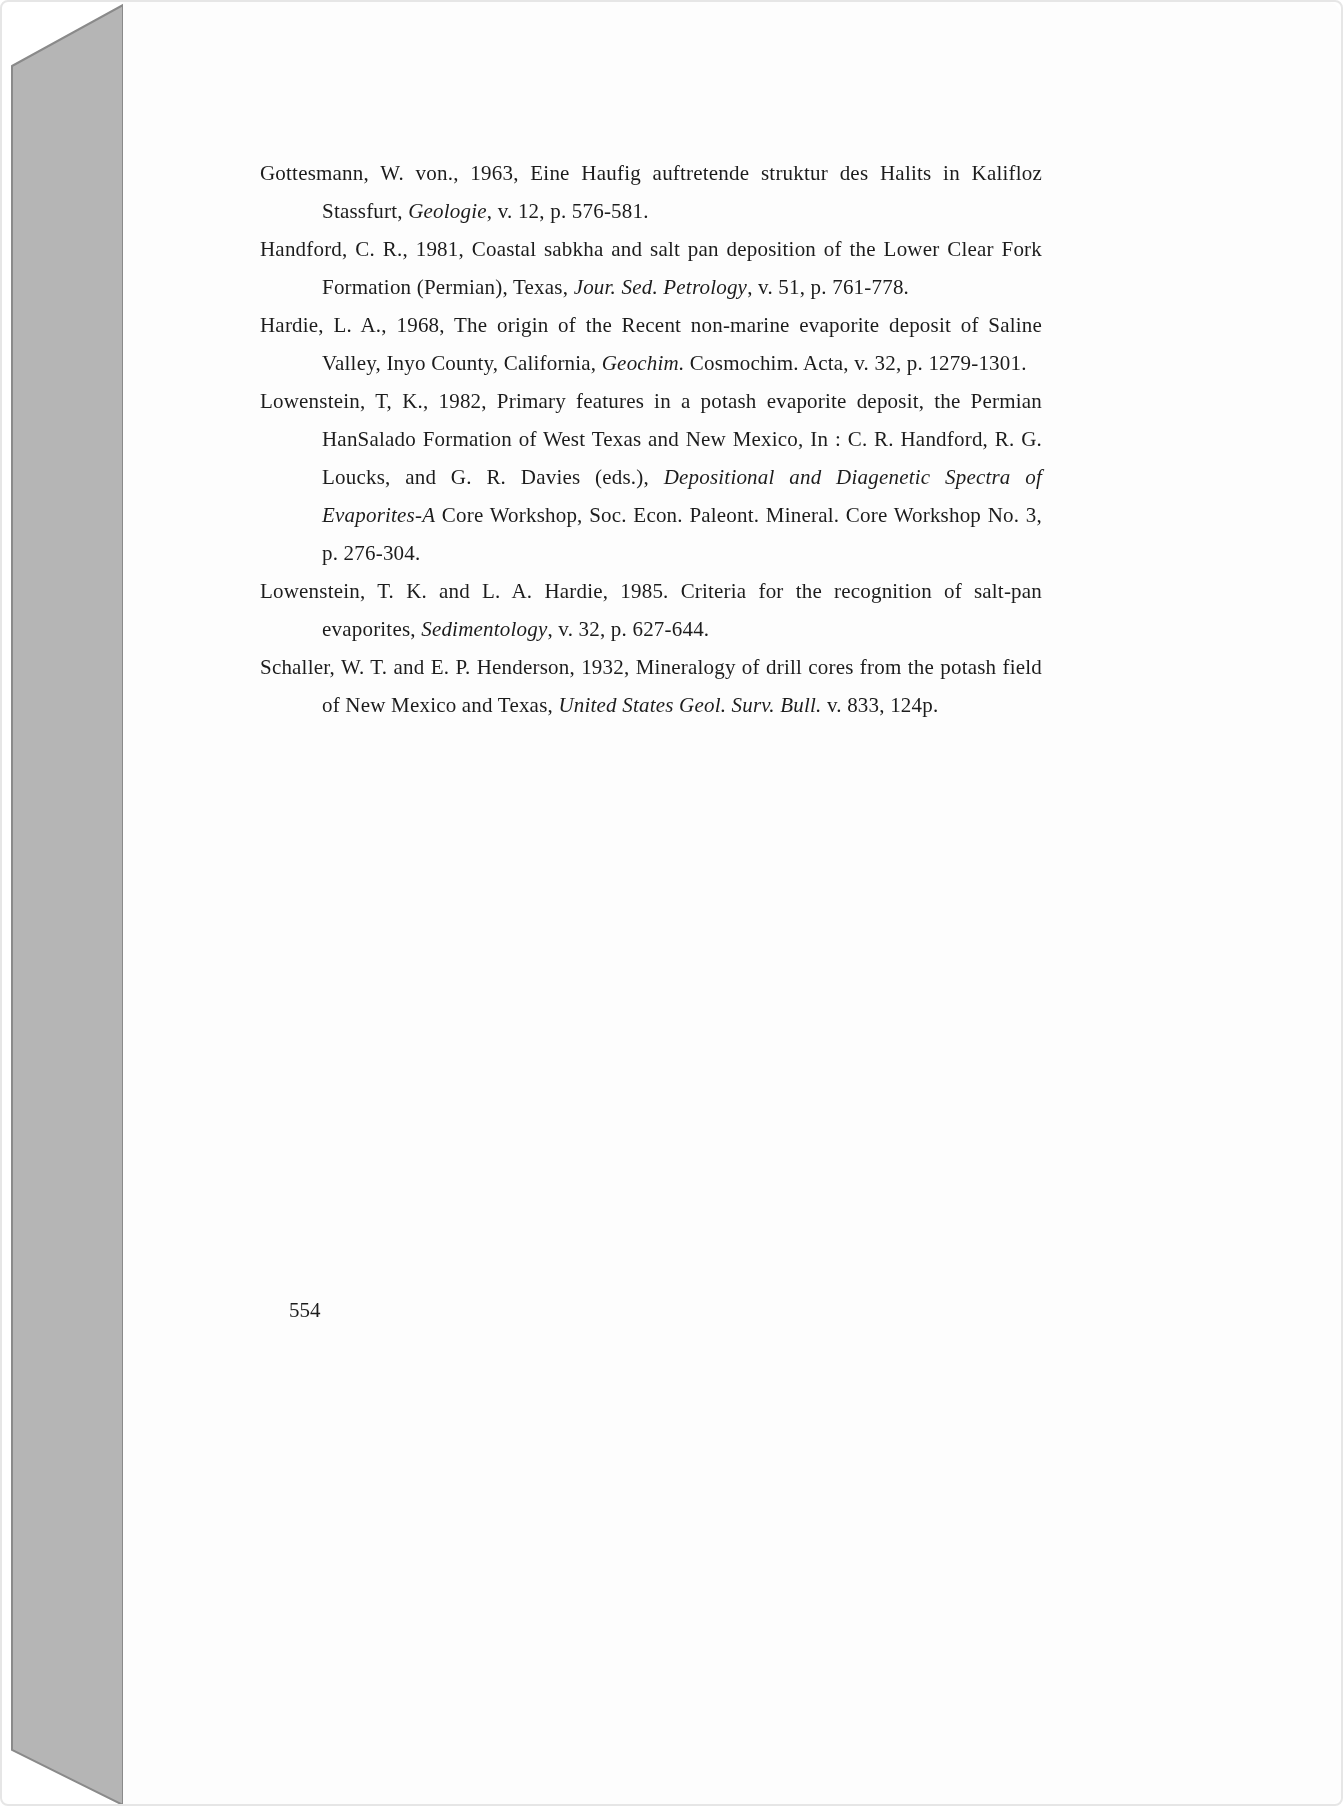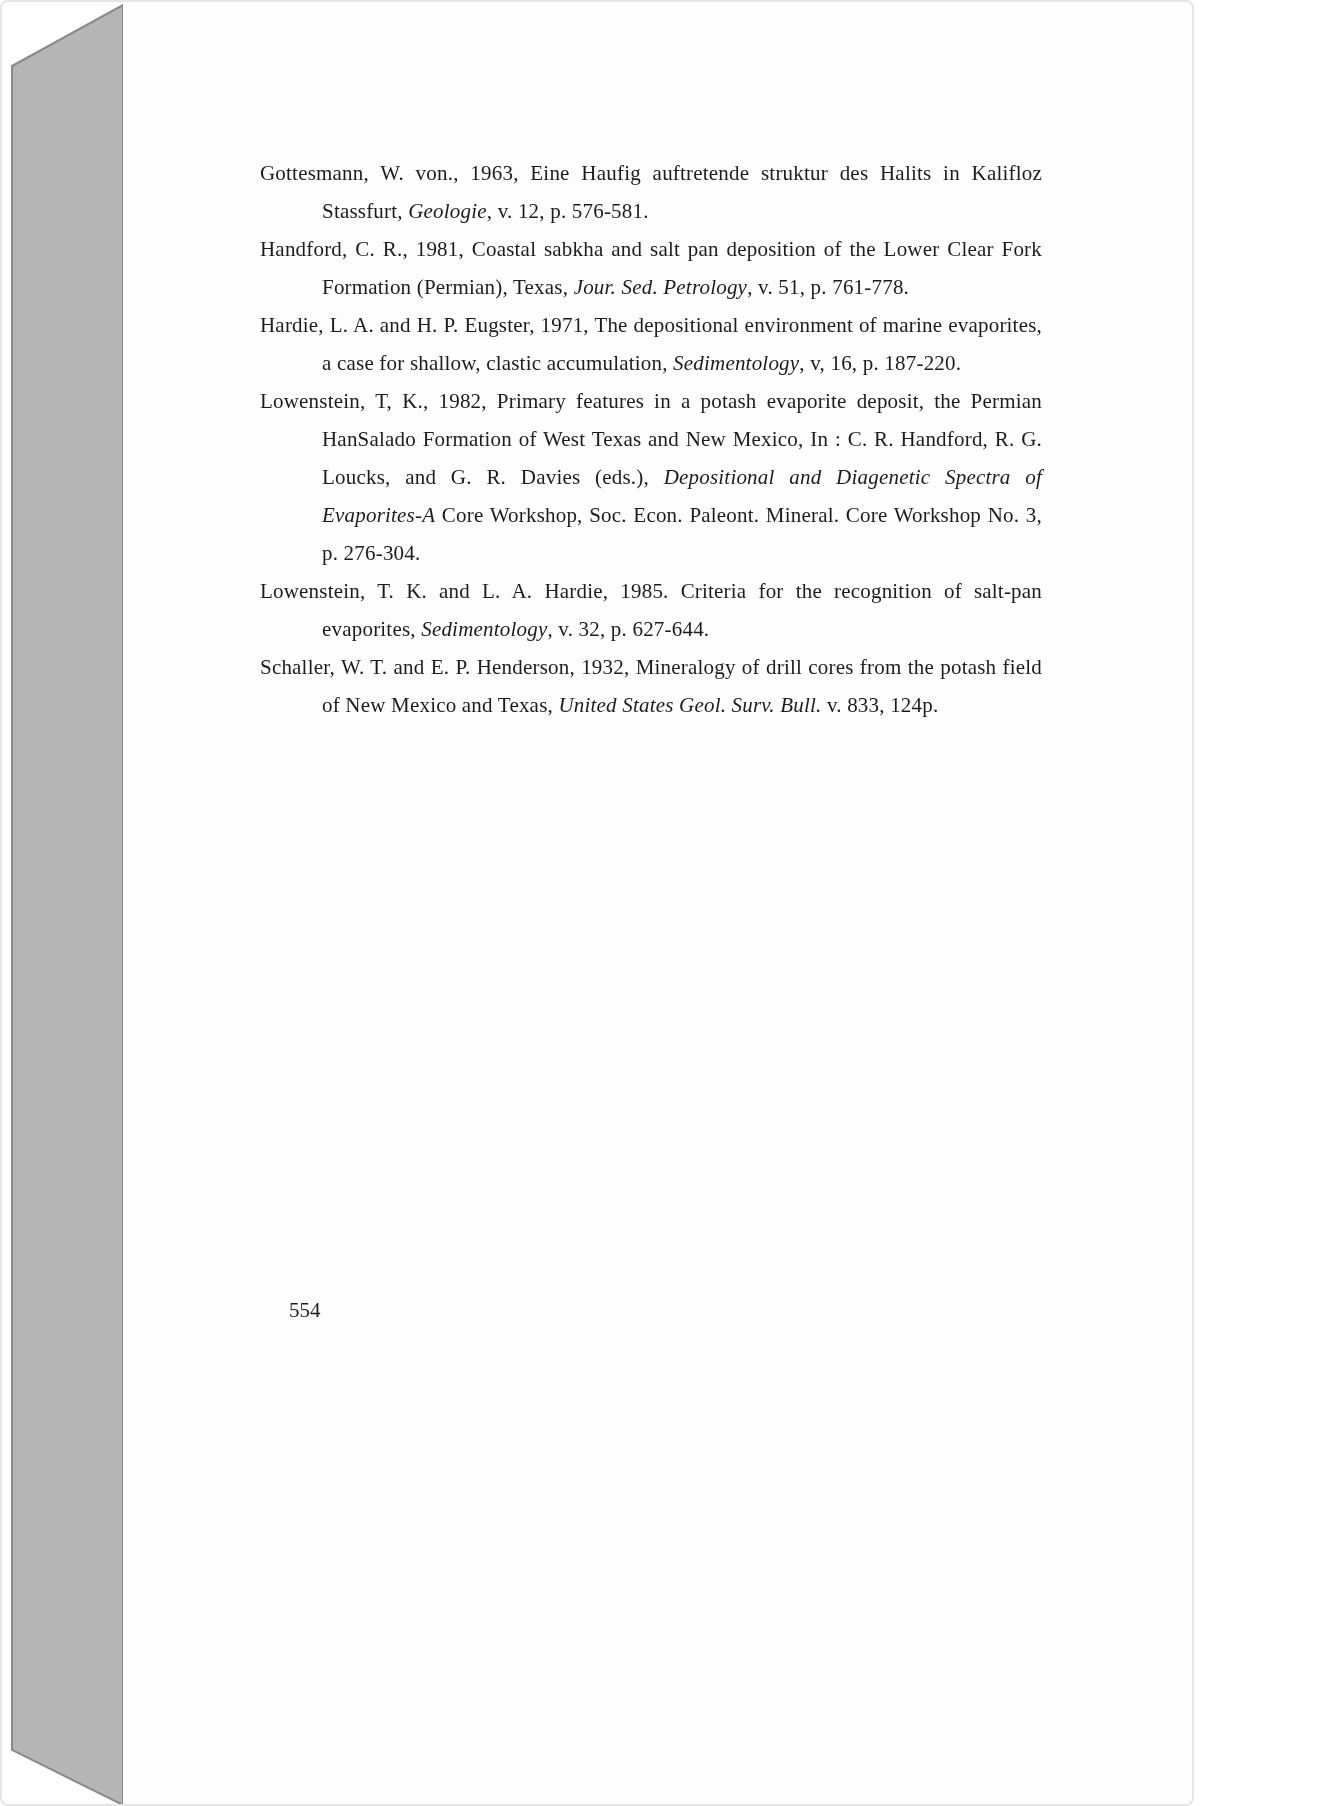--- a/index.html
+++ b/index.html
@@ -3,21 +3,21 @@
 <meta charset="utf-8">
 <style>
   html, body {
     margin: 0;
     padding: 0;
     background: #ffffff;
     font-family: "Liberation Serif", "DejaVu Serif", serif;
   }
   .book {
     position: relative;
-    width: 1194px;
+    width: 1343px;
     height: 1806px;
     background: #ffffff;
     overflow: hidden;
     border-radius: 8px;
     border: 2px solid #e6e6e6;
     box-sizing: border-box;
   }
   .spine-svg {
     position: absolute;
     left: 0;
@@ -66,21 +66,21 @@
 <div class="book">
 
   <svg class="spine-svg" width="1343" height="1806" viewBox="0 0 1343 1806" aria-hidden="true">
     <polygon points="10,64 121,3 121,1803 10,1748" stroke="#8a8a8a" stroke-width="2" fill="#b5b5b5"></polygon>
   </svg>
 
   <div class="page">
     <div class="references">
         <p class="ref"><span class="rm">Gottesmann, W. von., 1963, Eine Haufig auftretende struktur des Halits in Kalifloz Stassfurt, </span><span class="it">Geologie</span><span class="rm">, v. 12, p. 576-581.</span></p>
         <p class="ref"><span class="rm">Handford, C. R., 1981, Coastal sabkha and salt pan deposition of the Lower Clear Fork Formation (Permian), Texas, </span><span class="it">Jour. Sed. Petrology</span><span class="rm">, v. 51, p. 761-778.</span></p>
-        <p class="ref"><span class="rm">Hardie, L. A. and H. P. Eugster, 1971, The depositional environment of marine evaporites, a case for shallow, clastic accumulation, </span><span class="it">Sedimentology</span><span class="rm">, v, 16, p. 187-220.</span></p>
+        <p class="ref"><span class="rm">Hardie, L. A., 1968, The origin of the Recent non-marine evaporite deposit of Saline Valley, Inyo County, California, </span><span class="it">Geochim.</span><span class="rm"> Cosmochim. Acta, v. 32, p. 1279-1301.</span></p>
         <p class="ref"><span class="rm">Lowenstein, T, K., 1982, Primary features in a potash evaporite deposit, the Permian HanSalado Formation of West Texas and New Mexico, In : C. R. Handford, R. G. Loucks, and G. R. Davies (eds.), </span><span class="it">Depositional and Diagenetic Spectra of Evaporites-A</span><span class="rm"> Core Workshop, Soc. Econ. Paleont. Mineral. Core Workshop No. 3, p. 276-304.</span></p>
         <p class="ref"><span class="rm">Lowenstein, T. K. and L. A. Hardie, 1985. Criteria for the recognition of salt-pan evaporites, </span><span class="it">Sedimentology</span><span class="rm">, v. 32, p. 627-644.</span></p>
         <p class="ref"><span class="rm">Schaller, W. T. and E. P. Henderson, 1932, Mineralogy of drill cores from the potash field of New Mexico and Texas, </span><span class="it">United States Geol. Surv. Bull.</span><span class="rm"> v. 833, 124p.</span></p>
       </div>
     <div class="page-number">554</div>
   </div>
 
 </div>
 
 </body></html>

